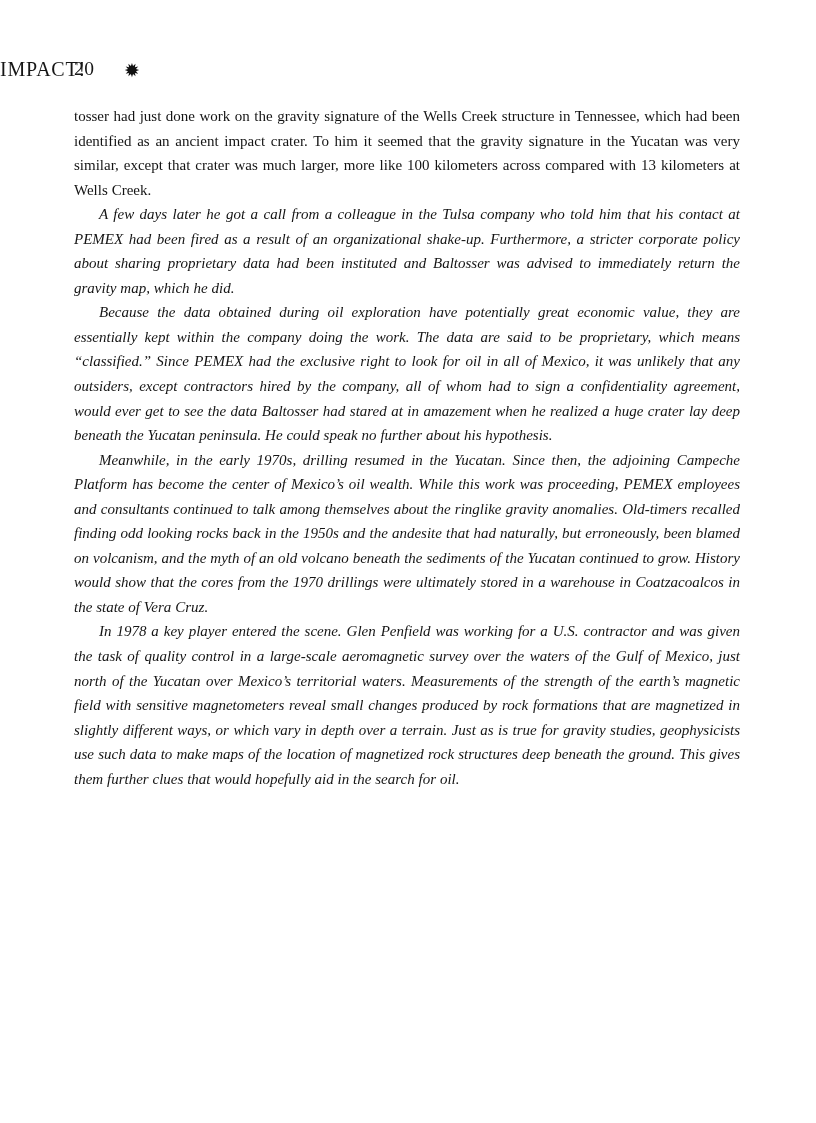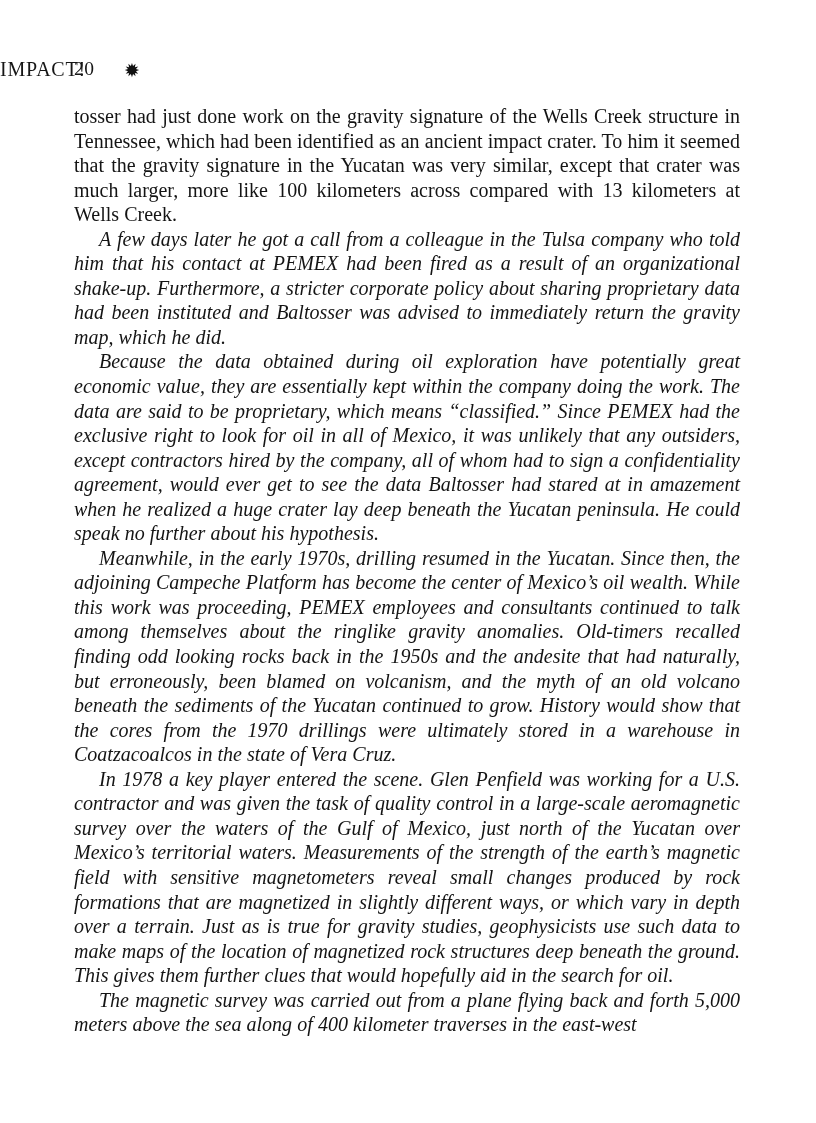--- a/index.html
+++ b/index.html
@@ -65,21 +65,21 @@
   
   .textblock {
     position: absolute;
     left: 74px;
     top: 104px;
     width: 666px;
   }
   p.para {
     margin: 0;
     padding: 0;
-    font-size: 20px;
+    font-size: 15px;
     line-height: 24.55px;
     text-align: justify;
     text-justify: inter-word;
     -webkit-hyphens: none;
     hyphens: none;
     word-spacing: 0.1px;
     color: #141414;
   }
   p.para.indent {
     text-indent: 25px;
@@ -99,16 +99,15 @@
     <span class="head-ornament">✹</span>
     <span class="head-title">IMPACT!</span>
   </div>
 
   <div class="textblock">
     <p class="para">tosser had just done work on the gravity signature of the Wells Creek structure in Tennessee, which had been identified as an ancient impact crater. To him it seemed that the gravity signature in the Yucatan was very similar, except that crater was much larger, more like 100 kilometers across compared with 13 kilometers at Wells Creek.</p>
     <p class="para indent">A few days later he got a call from a colleague in the Tulsa company who told him that his contact at PEMEX had been fired as a result of an organizational shake-up. Furthermore, a stricter corporate policy about sharing proprietary data had been instituted and Baltosser was advised to immediately return the gravity map, which he did.</p>
     <p class="para indent">Because the data obtained during oil exploration have potentially great economic value, they are essentially kept within the company doing the work. The data are said to be proprietary, which means “classified.” Since PEMEX had the exclusive right to look for oil in all of Mexico, it was unlikely that any outsiders, except contractors hired by the company, all of whom had to sign a confidentiality agreement, would ever get to see the data Baltosser had stared at in amazement when he realized a huge crater lay deep beneath the Yucatan peninsula. He could speak no further about his hypothesis.</p>
     <p class="para indent">Meanwhile, in the early 1970s, drilling resumed in the Yucatan. Since then, the adjoining Campeche Platform has become the center of Mexico’s oil wealth. While this work was proceeding, PEMEX employees and consultants continued to talk among themselves about the ringlike gravity anomalies. Old-timers recalled finding odd looking rocks back in the 1950s and the andesite that had naturally, but erroneously, been blamed on volcanism, and the myth of an old volcano beneath the sediments of the Yucatan continued to grow. History would show that the cores from the 1970 drillings were ultimately stored in a warehouse in Coatzacoalcos in the state of Vera Cruz.</p>
     <p class="para indent">In 1978 a key player entered the scene. Glen Penfield was working for a U.S. contractor and was given the task of quality control in a large-scale aeromagnetic survey over the waters of the Gulf of Mexico, just north of the Yucatan over Mexico’s territorial waters. Measurements of the strength of the earth’s magnetic field with sensitive magnetometers reveal small changes produced by rock formations that are magnetized in slightly different ways, or which vary in depth over a terrain. Just as is true for gravity studies, geophysicists use such data to make maps of the location of magnetized rock structures deep beneath the ground. This gives them further clues that would hopefully aid in the search for oil.</p>
-    <p class="para indent last">The magnetic survey was carried out from a plane flying back and forth 5,000 meters above the sea along of 400 kilometer traverses in the east-west</p>
   </div>
 
 </div>
 
 </body></html>

